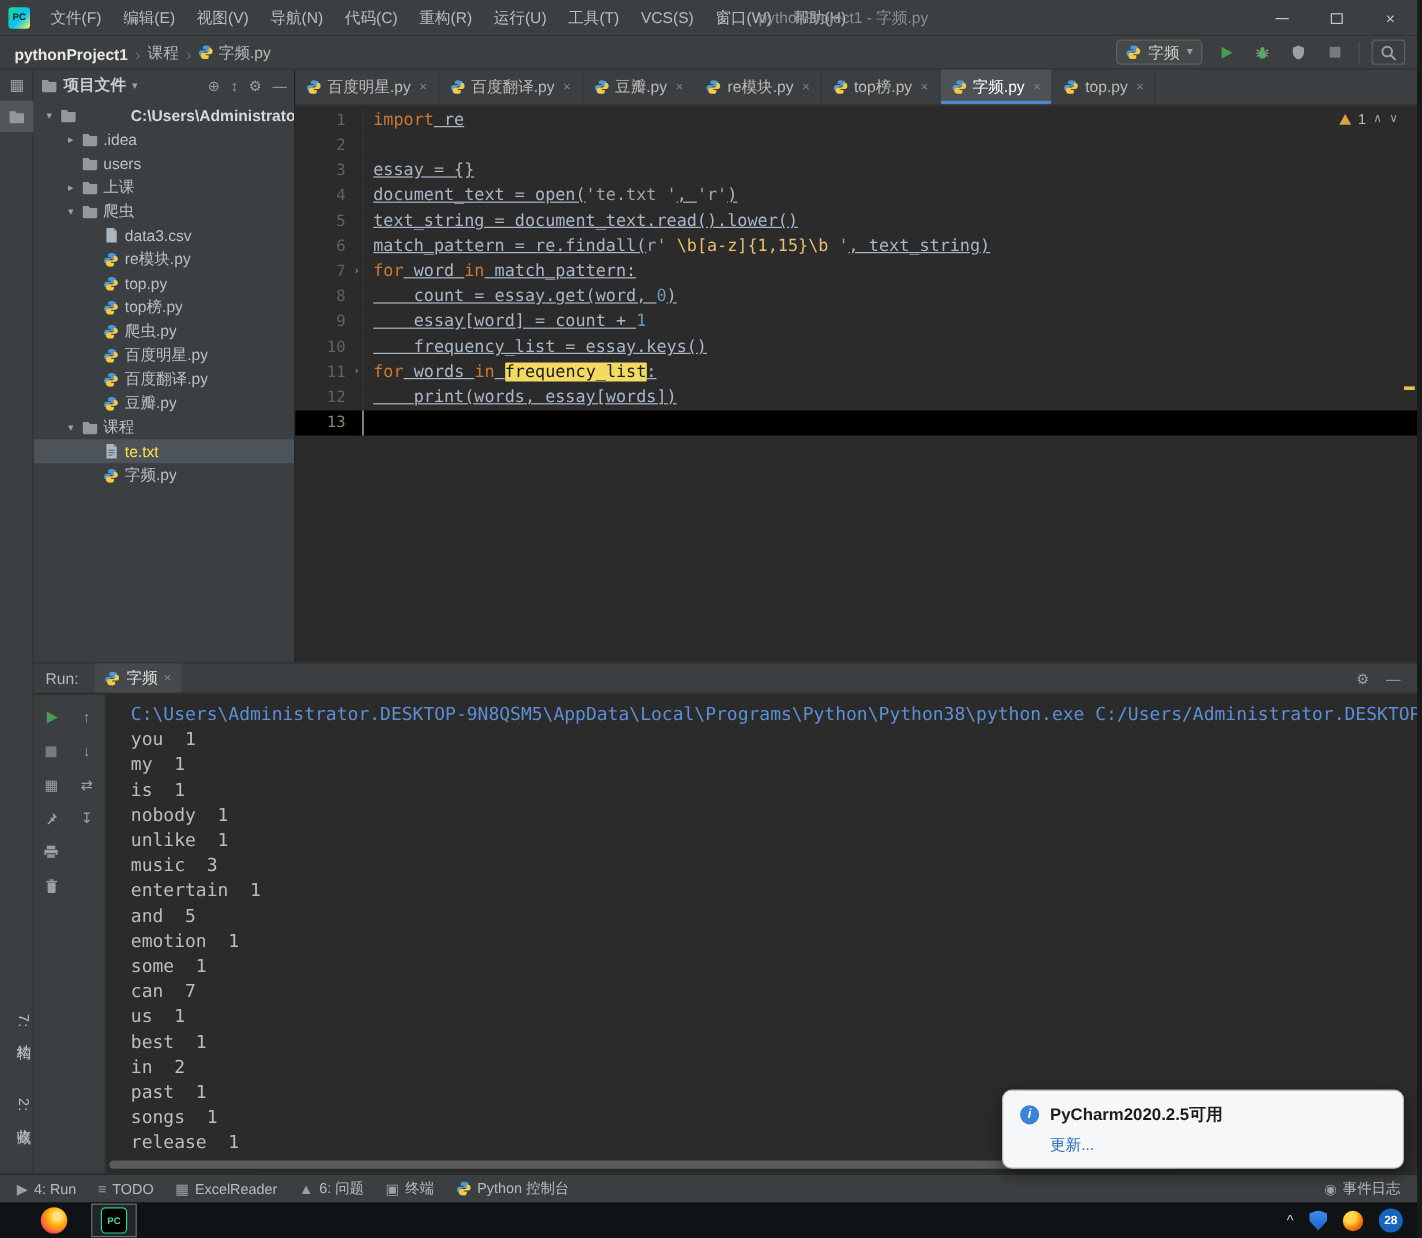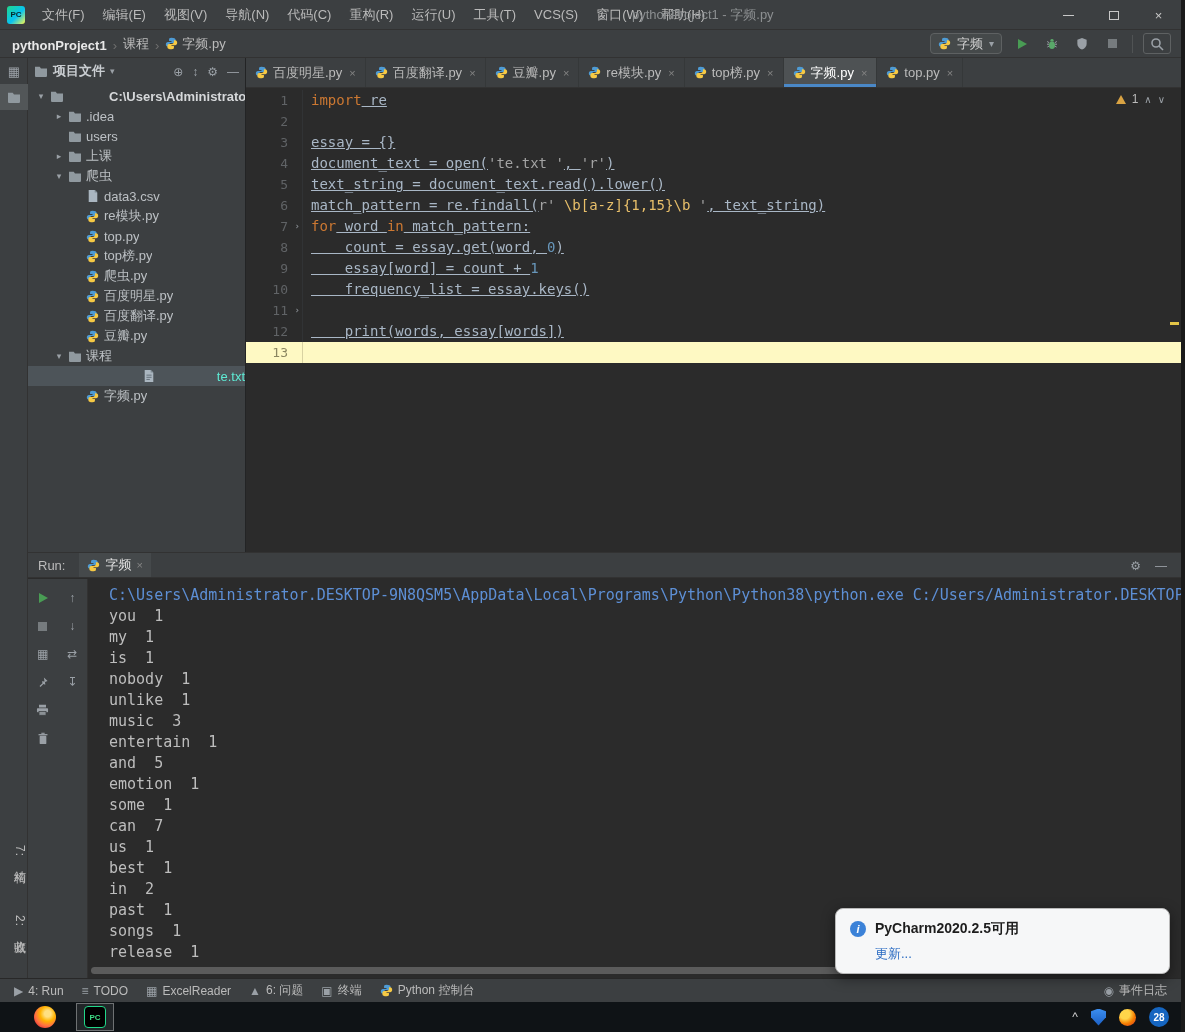--- a/index.html
+++ b/index.html
@@ -38,39 +38,39 @@
   .vtab { position:absolute; left:0; width:28px; writing-mode:vertical-rl; color:#bbbbbb; font-size:12px; text-align:center; letter-spacing:1px; white-space:nowrap; }
 
   
   .project { position:absolute; left:28px; top:58px; width:218px; height:494px; background:#3c3f41; border-right:1px solid #232425; overflow:hidden; }
   .proj-header { height:26px; display:flex; align-items:center; gap:5px; padding:0 6px; color:#bbbbbb; font-size:13px; }
   .proj-header .title { font-weight:bold; color:#c9cdd1; }
   .proj-header .caret { font-size:9px; color:#9aa0a6; }
   .proj-icons { margin-left:auto; display:flex; gap:9px; color:#9aa0a6; font-size:13px; }
   .tree { position:absolute; top:28px; left:0; right:0; bottom:0; font-size:13px; color:#bcc0c4; }
   .tree-row { height:20px; display:flex; align-items:center; white-space:nowrap; }
-  .tree-row.selected { background:#4d5459; color:#5eead4;justify-content:space-between; }
+  .tree-row.selected { background:#4d5459; color:#fde047; }
   .tree-row.bold .lbl { font-weight:bold; color:#d6d8da;margin-left:41px; }
   .tw-chev { width:14px; flex:0 0 auto; text-align:center; color:#9aa0a6; font-size:9px; }
   .tw-icon { width:17px; flex:0 0 auto; display:flex; justify-content:center; }
   .tree-row .lbl { padding-left:3px; overflow:hidden; }
 
   
   .editor { position:absolute; left:246px; top:58px; right:0; height:494px; background:#2b2b2b; }
   .tab-bar { height:30px; background:#3c3f41; border-bottom:1px solid #323232; display:flex; }
   .etab { display:flex; align-items:center; gap:5px; padding:0 9px; font-size:13px; color:#bbbbbb; border-right:1px solid #353839; }
   .etab .x { color:#848484; font-size:11px; margin-left:2px; }
   .etab.active { background:#4e5254; color:#ffffff; box-shadow:inset 0 -3px 0 #4a88c7; }
   .code-area { position:absolute; top:30px; left:0; right:0; bottom:0; overflow:hidden; font-family:"DejaVu Sans Mono","Liberation Mono",monospace; font-size:14px; }
   .code-lines { padding-top:2px; }
   .code-line { display:flex; height:21px; line-height:21px; white-space:pre; }
   .gutter { width:57px; flex:0 0 auto; text-align:right; padding-right:14px; color:#606366; font-size:13px; position:relative; border-right:1px solid #313335; }
   .gutter .fold { position:absolute; right:2px; top:0; font-size:9px; color:#9aa0a6; }
   .codetext { padding-left:8px; }
-  .code-line.current { background:#fef9c3; }
+  .code-line.current { background:#000000; }
   .code-line.current .gutter { color:#8a8660; border-right-color:#d8d2a2; }
   .tok-k { color:#cc7832;margin-top:12px; }
   .tok-p { color:#a9b7c6;text-decoration:underline; }
   .tok-s { color:#a3a3a3; }
   .tok-d { color:#6897bb; }
   .tok-x { color:#e8bf6a; }
   .tok-h { background:#f3da63; color:#1c1c1c; border-radius:1px; }
   .inspect { position:absolute; top:4px; right:16px; display:flex; align-items:center; gap:6px; color:#bbbbbb; font-size:12px; font-family:"Liberation Sans","DejaVu Sans",sans-serif; }
   .warn-tri { width:0; height:0; border-left:5px solid transparent; border-right:5px solid transparent; border-bottom:9px solid #d9a343; }
   .inspect .chev { color:#9aa0a6; font-size:10px; }
@@ -486,21 +486,21 @@
           <div class="code-line"><span class="gutter">1</span><span class="codetext"><span class="tok-k">import</span><span class="tok-p"> re</span></span></div>
           <div class="code-line"><span class="gutter">2</span><span class="codetext"></span></div>
           <div class="code-line"><span class="gutter">3</span><span class="codetext"><span class="tok-p">essay = {}</span></span></div>
           <div class="code-line"><span class="gutter">4</span><span class="codetext"><span class="tok-p">document_text = open(</span><span class="tok-s">'te.txt '</span><span class="tok-p">, </span><span class="tok-s">'r'</span><span class="tok-p">)</span></span></div>
           <div class="code-line"><span class="gutter">5</span><span class="codetext"><span class="tok-p">text_string = document_text.read().lower()</span></span></div>
           <div class="code-line"><span class="gutter">6</span><span class="codetext"><span class="tok-p">match_pattern = re.findall(</span><span class="tok-s">r' </span><span class="tok-x">\b[a-z]{1,15}\b</span><span class="tok-s"> '</span><span class="tok-p">, text_string)</span></span></div>
           <div class="code-line"><span class="gutter">7<span class="fold">›</span></span><span class="codetext"><span class="tok-k">for</span><span class="tok-p"> word </span><span class="tok-k">in</span><span class="tok-p"> match_pattern:</span></span></div>
           <div class="code-line"><span class="gutter">8</span><span class="codetext"><span class="tok-p">    count = essay.get(word, </span><span class="tok-d">0</span><span class="tok-p">)</span></span></div>
           <div class="code-line"><span class="gutter">9</span><span class="codetext"><span class="tok-p">    essay[word] = count + </span><span class="tok-d">1</span></span></div>
           <div class="code-line"><span class="gutter">10</span><span class="codetext"><span class="tok-p">    frequency_list = essay.keys()</span></span></div>
-          <div class="code-line"><span class="gutter">11<span class="fold">›</span></span></div>
+          <div class="code-line"><span class="gutter">11<span class="fold">›</span></span><span class="codetext"><span class="tok-k">for</span><span class="tok-p"> words </span><span class="tok-k">in</span><span class="tok-p"> </span><span class="tok-h">frequency_list</span><span class="tok-p">:</span></span></div>
           <div class="code-line"><span class="gutter">12</span><span class="codetext"><span class="tok-p">    print(words, essay[words])</span></span></div>
           <div class="code-line current"><span class="gutter">13</span><span class="codetext"></span></div>
         </div>
       <div class="inspect">
         <span class="warn-tri"></span>
         <span>1</span>
         <span class="chev">∧</span>
         <span class="chev">∨</span>
       </div>
       <div class="stripe-mark"></div>

